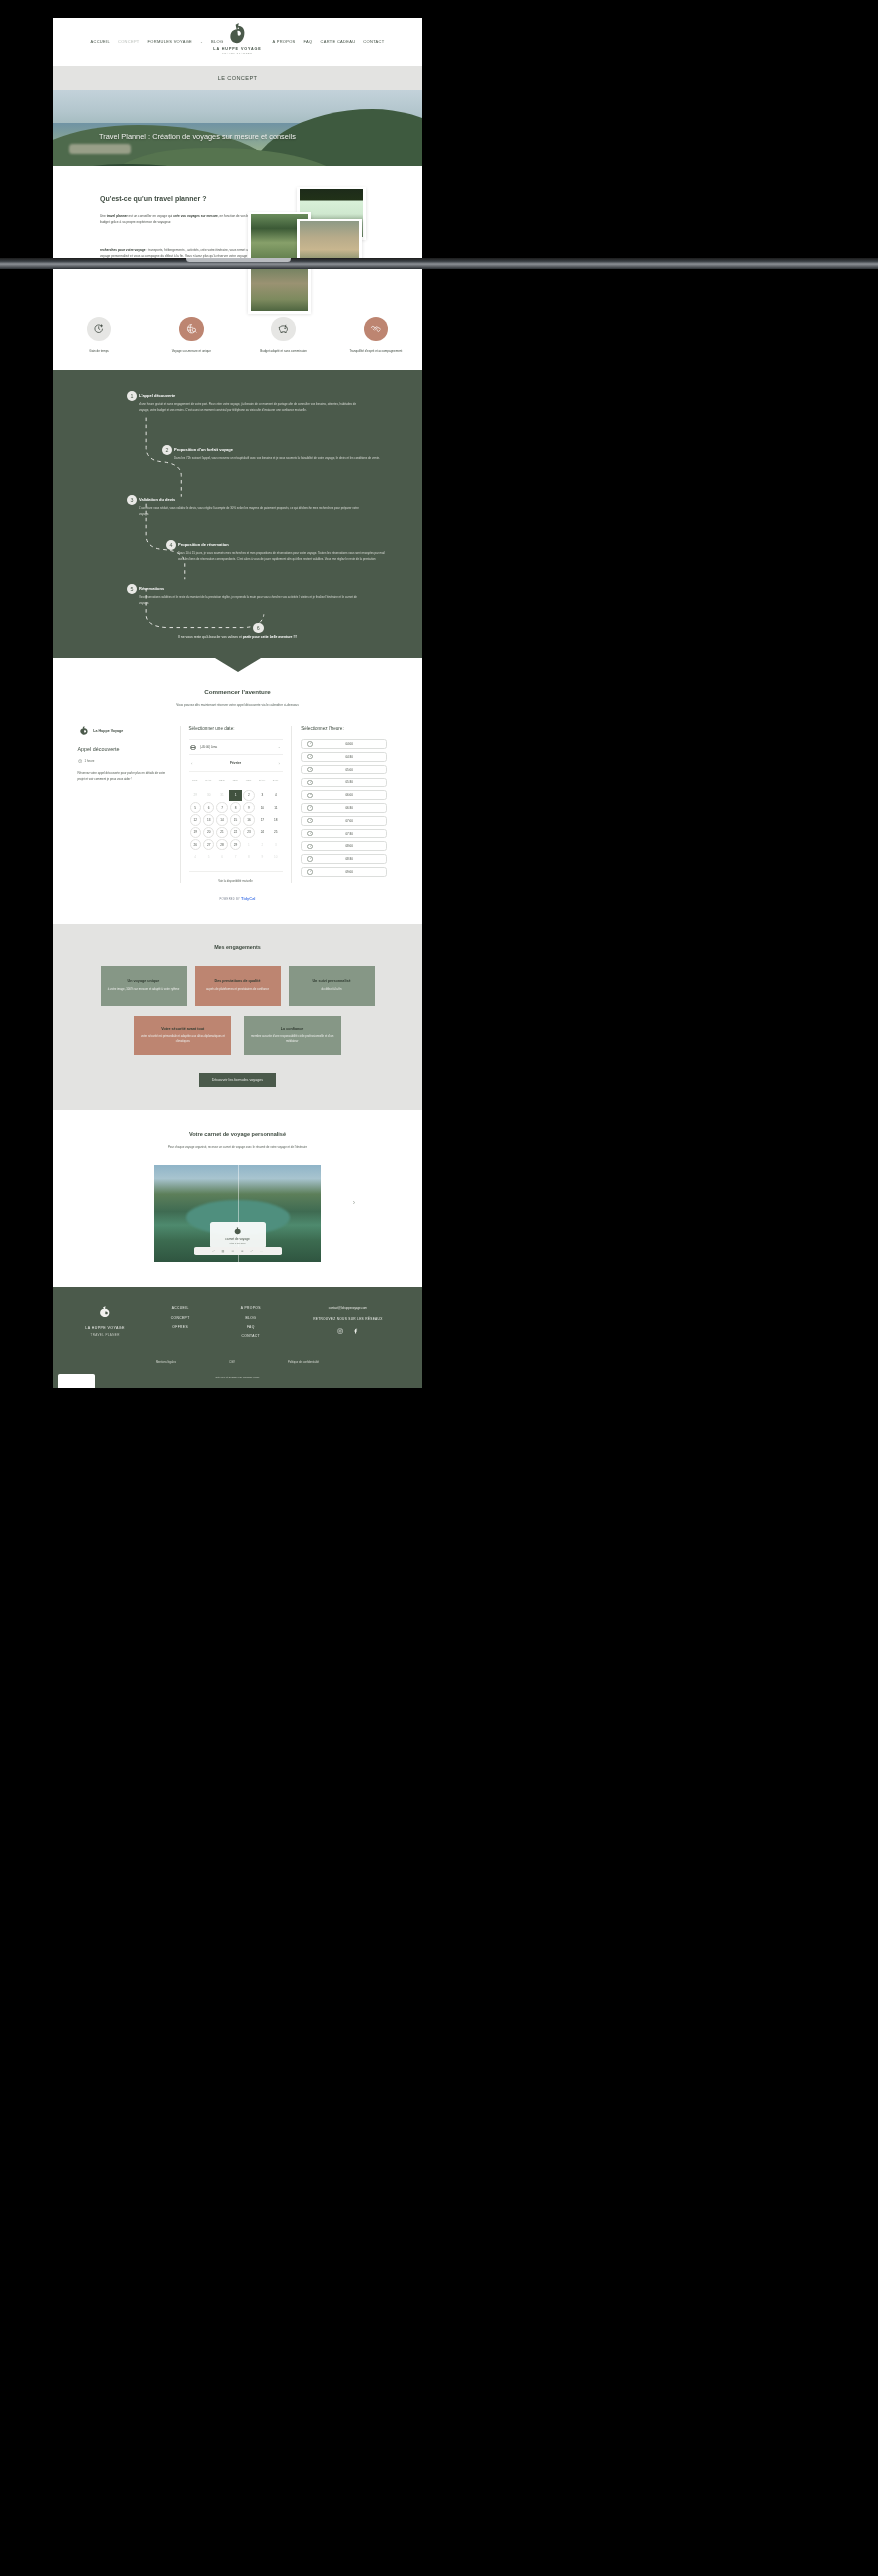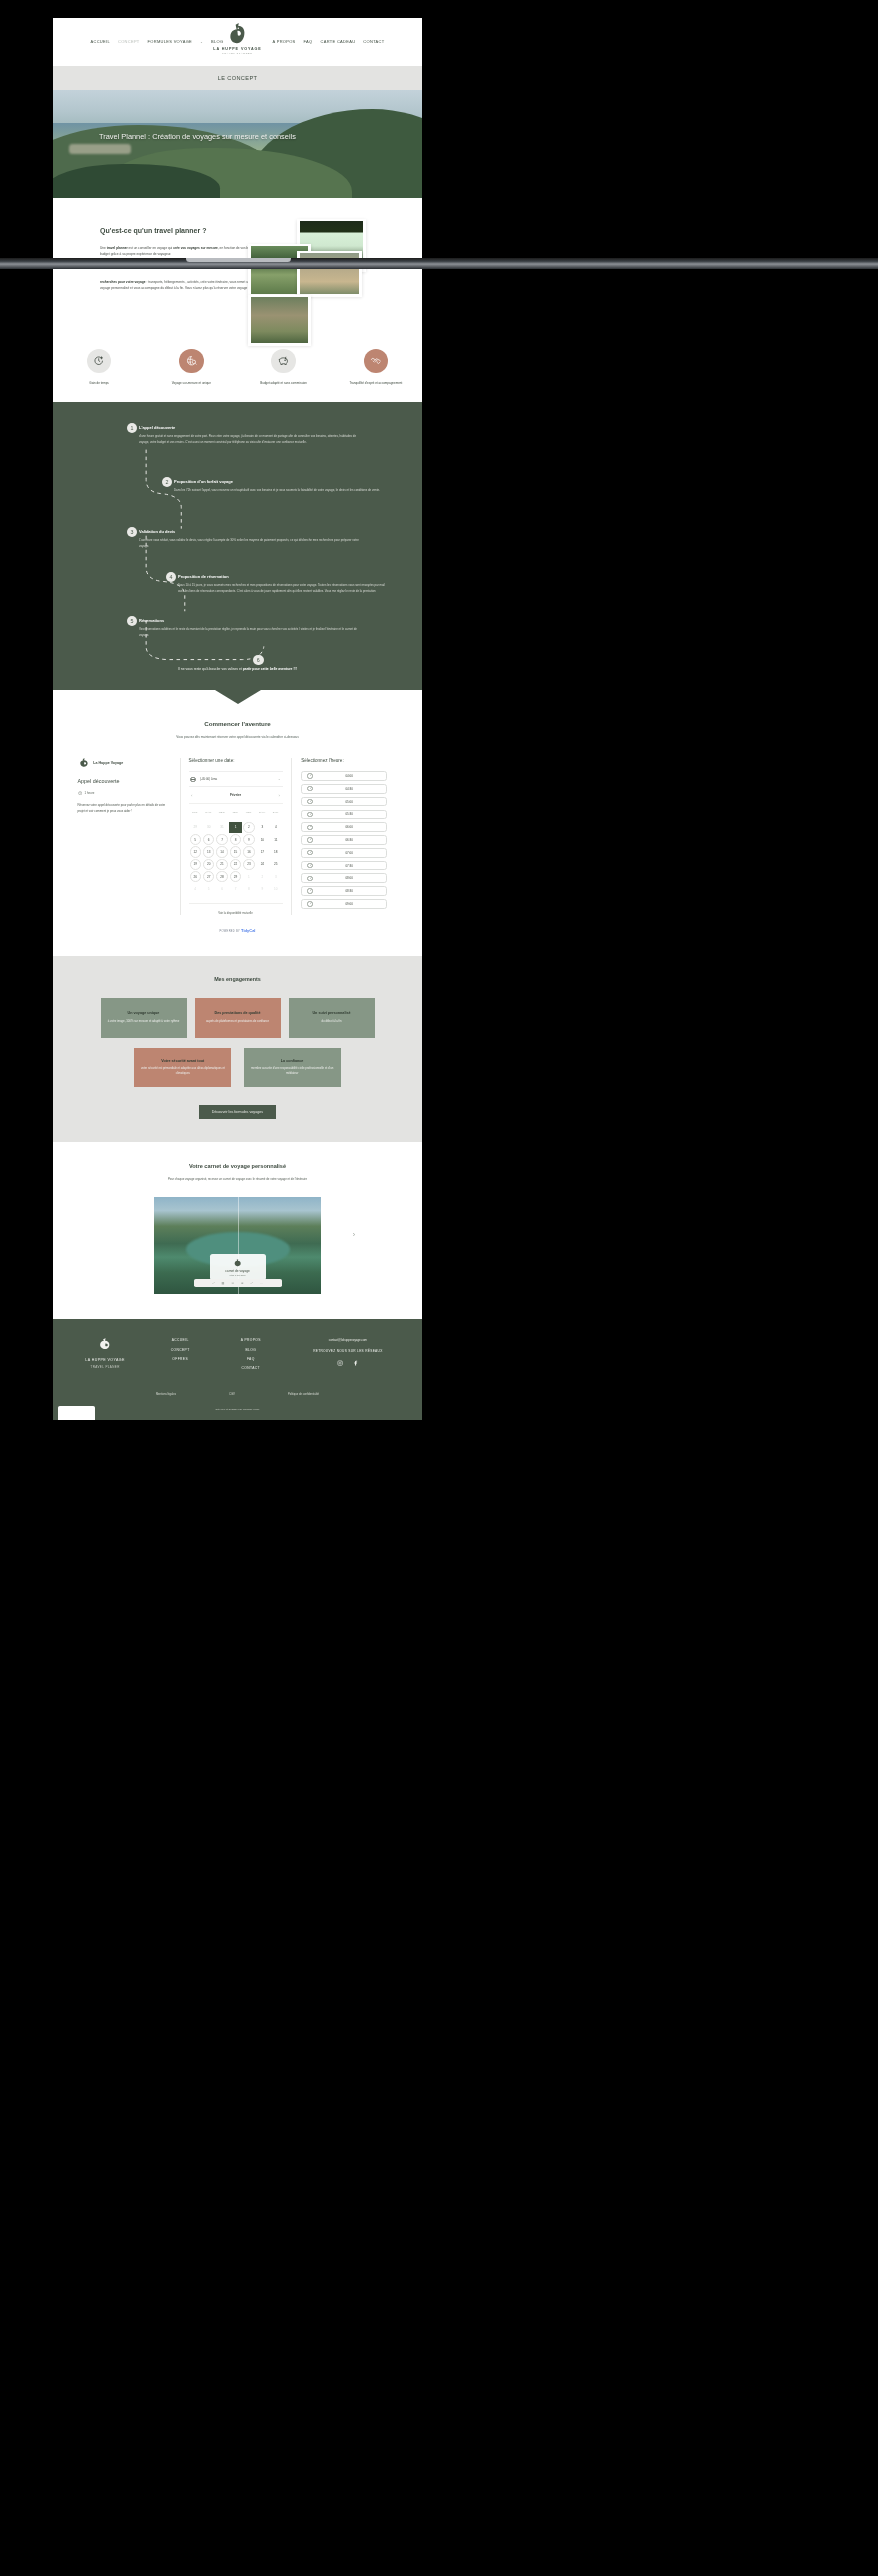--- a/index.html
+++ b/index.html
@@ -65,21 +65,21 @@
 
   
   .band {
     height: 24px; background: #e3e3e1;
     display: flex; align-items: center; justify-content: center;
   }
   .band span { font-size: 5.6px; color: #3d4a3f; letter-spacing: 0.4px; }
 
   
   .hero {
-    height: 108px; position: relative; overflow: hidden;
+    height: 76px; position: relative; overflow: hidden;
     background:
       linear-gradient(to bottom, #b9c9d2 0%, #a9bcc4 18%, #7e9a8e 34%, #55725c 60%, #3f5c47 100%);
   }
   .hero-sky { position:absolute; left:0; top:0; width:100%; height:39px;
     background: linear-gradient(to bottom,#c3d2da 0%, #b3c6cd 55%, #9fb8bb 100%); }
   .hero-water { position:absolute; left:0; top:33px; width:100%; height:30px;
     background: linear-gradient(to bottom,#6f93a4 0%, #87a597 60%, #9ab38e 100%); }
   .hero-ridge1 { position:absolute; left:-35px; top:35px; width:264px; height:79px;
     background:#4e6a4c; border-radius:50% 60% 0 0 / 70% 80% 0 0; filter:blur(0.3px); }
   .hero-ridge2 { position:absolute; right:-53px; top:19.3px; width:228px; height:97px;

